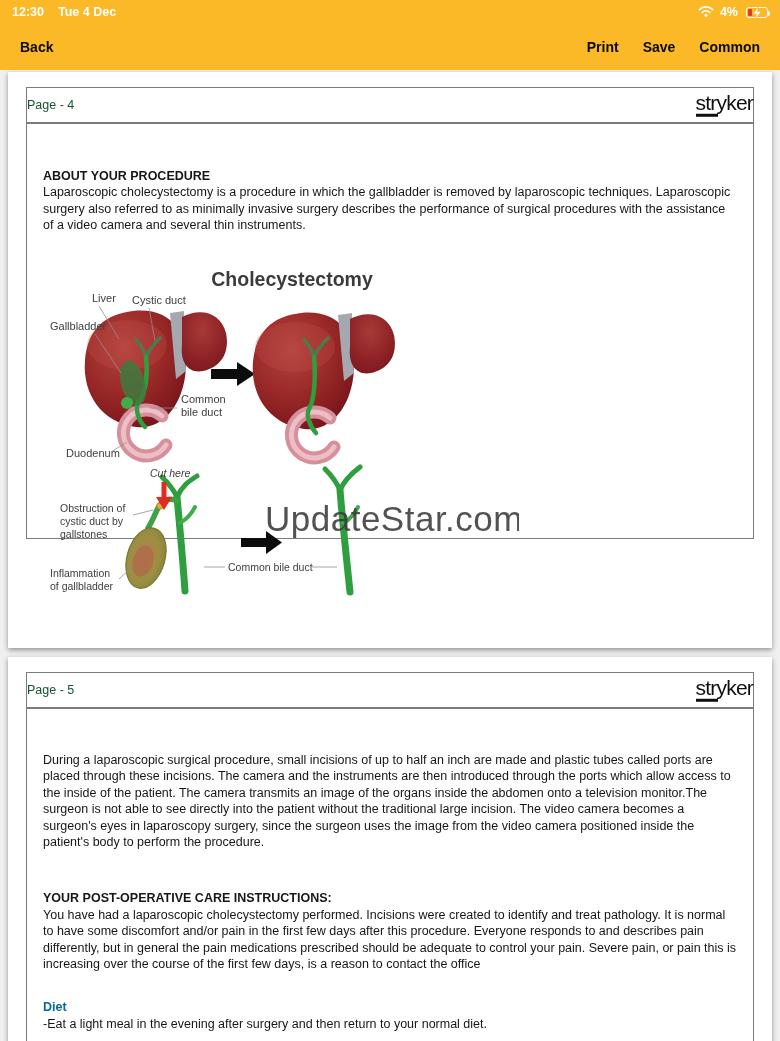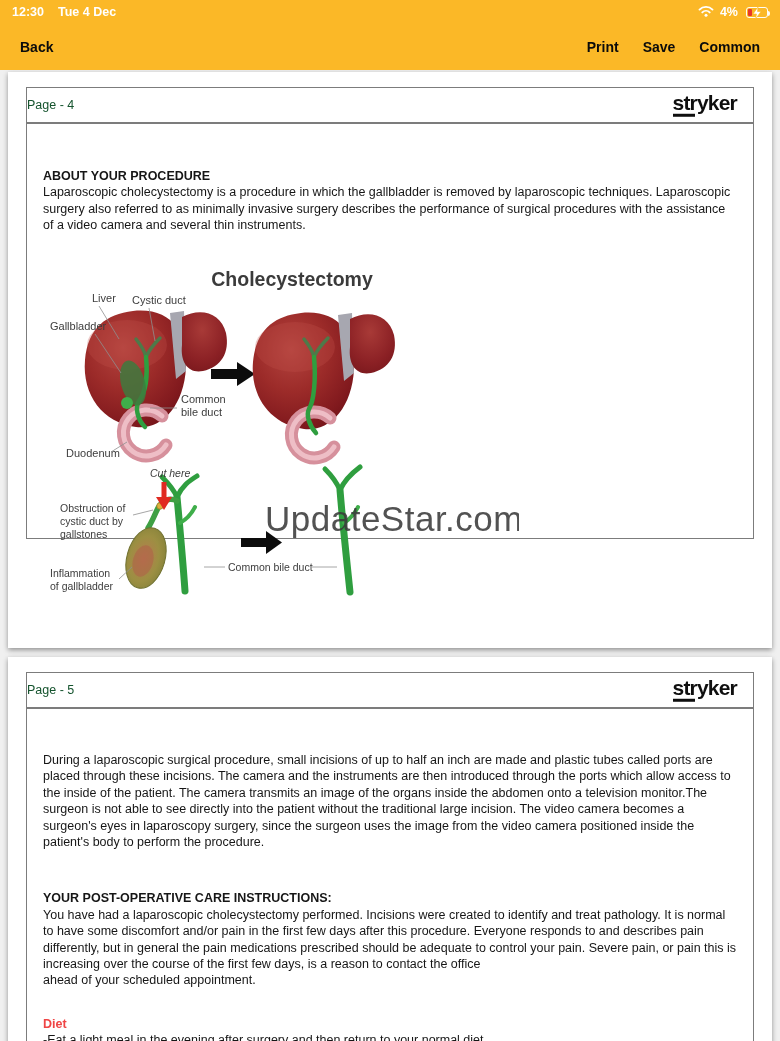--- a/index.html
+++ b/index.html
@@ -20,28 +20,28 @@
   .batt svg { position:absolute; left:5px; top:-1px; }
 
   
   .content { position:absolute; top:70px; left:0; width:780px; height:971px; background:#f0f0f0; overflow:hidden; }
   .sheet { position:absolute; left:8px; width:764px; background:#fff; box-shadow:0 2px 5px rgba(0,0,0,.4); }
   .sheet4 { top:2px; height:576px; }
   .sheet5 { top:587px; height:640px; }
 
   .doc-header { margin:15px 18px 0 18px; height:36px; border:1px solid #7c7c7c; position:relative; }
   .page-label { text-align:left; line-height:34px; font-size:12.5px; color:#14532d; }
-  .logo { position:absolute; right:16px; top:50%; transform:translateY(-54%); font-size:21px; font-weight:700; letter-spacing:-0.8px; color:#0f0f0f; line-height:1; }
+  .logo { position:absolute; right:0; top:50%; transform:translateY(-54%); font-size:21px; font-weight:400; letter-spacing:-0.8px; color:#0f0f0f; line-height:1; }
   .logo-bar { height:2.5px; background:#0f0f0f; width:22px; margin-top:1px; }
 
   .doc-body { margin:0 18px; border:1px solid #7c7c7c; padding:44px 14px 0 16px; font-size:12.5px; line-height:16.4px; color:#161616; }
   .body4 { height:416px; }
   .body5 { height:620px; padding-top:43px; }
   .b { font-weight:700; }
-  .red { color:#ef4444; }
+  .red { color:#0369a1; }
   .mt25 { margin-top:40px; }
   .mt27 { margin-top:27px; }
 
   .diagram { margin:27px 0 0 6px; display:block; }
   .dlabel { font-size:11px; fill:#3d3d3d; }
   .dlabel-sm { font-size:10.5px; fill:#3d3d3d; }
   .leader { stroke:#8f8f8f; stroke-width:0.8; }
 </style>
 </head>
 <body>
@@ -208,21 +208,20 @@
         <span>stryker</span>
         <div class="logo-bar"></div>
       </div>
     </div>
     <div class="doc-body body5">
       <div>During a laparoscopic surgical procedure, small incisions of up to half an inch are made and plastic tubes called ports are placed through these incisions. The camera and the instruments are then introduced through the ports which allow access to the inside of the patient. The camera transmits an image of the organs inside the abdomen onto a television monitor.The surgeon is not able to see directly into the patient without the traditional large incision. The video camera becomes a surgeon's eyes in laparoscopy surgery, since the surgeon uses the image from the video camera positioned inside the patient's body to perform the procedure.</div>
 
       <div class="mt25">
         <div class="b">YOUR POST-OPERATIVE CARE INSTRUCTIONS:</div>
         <div>You have had a laparoscopic cholecystectomy performed. Incisions were created to identify and treat pathology. It is normal to have some discomfort and/or pain in the first few days after this procedure. Everyone responds to and describes pain differently, but in general the pain medications prescribed should be adequate to control your pain. Severe pain, or pain this is increasing over the course of the first few days, is a reason to contact the office</div>
-        <div>ahead of your scheduled appointment.</div>
       </div>
 
       <div class="mt27">
         <div class="b red">Diet</div>
         <div>-Eat a light meal in the evening after surgery and then return to your normal diet.</div>
       </div>
     </div>
   </div>
 
 </div>

